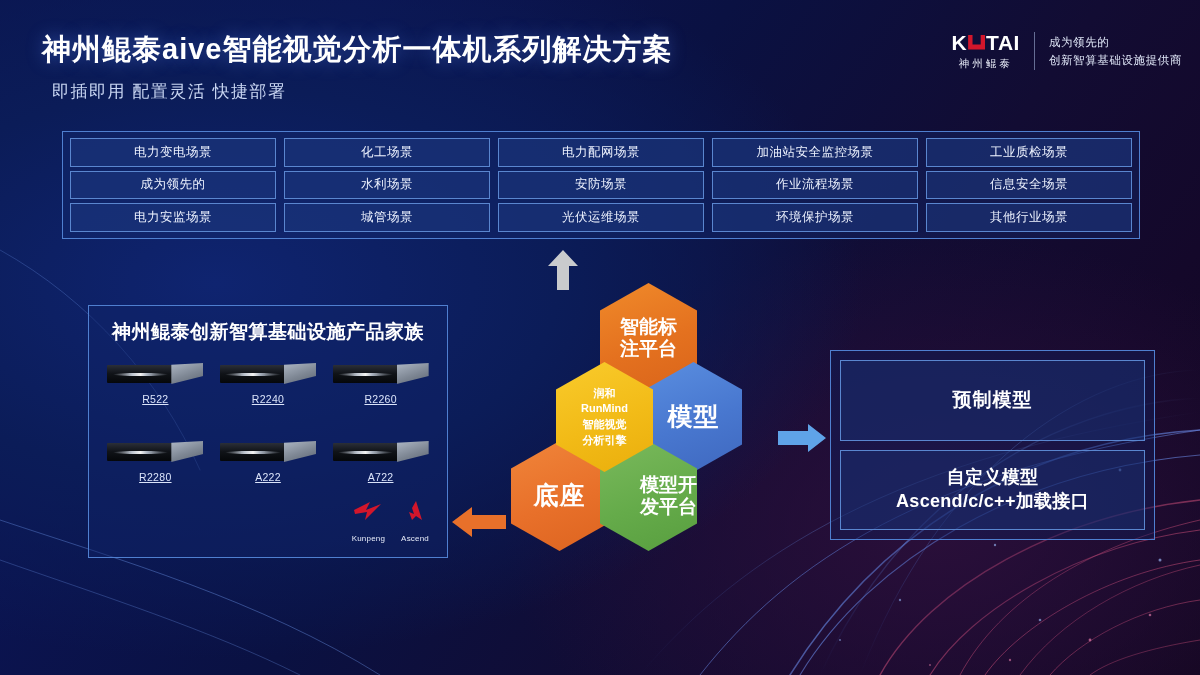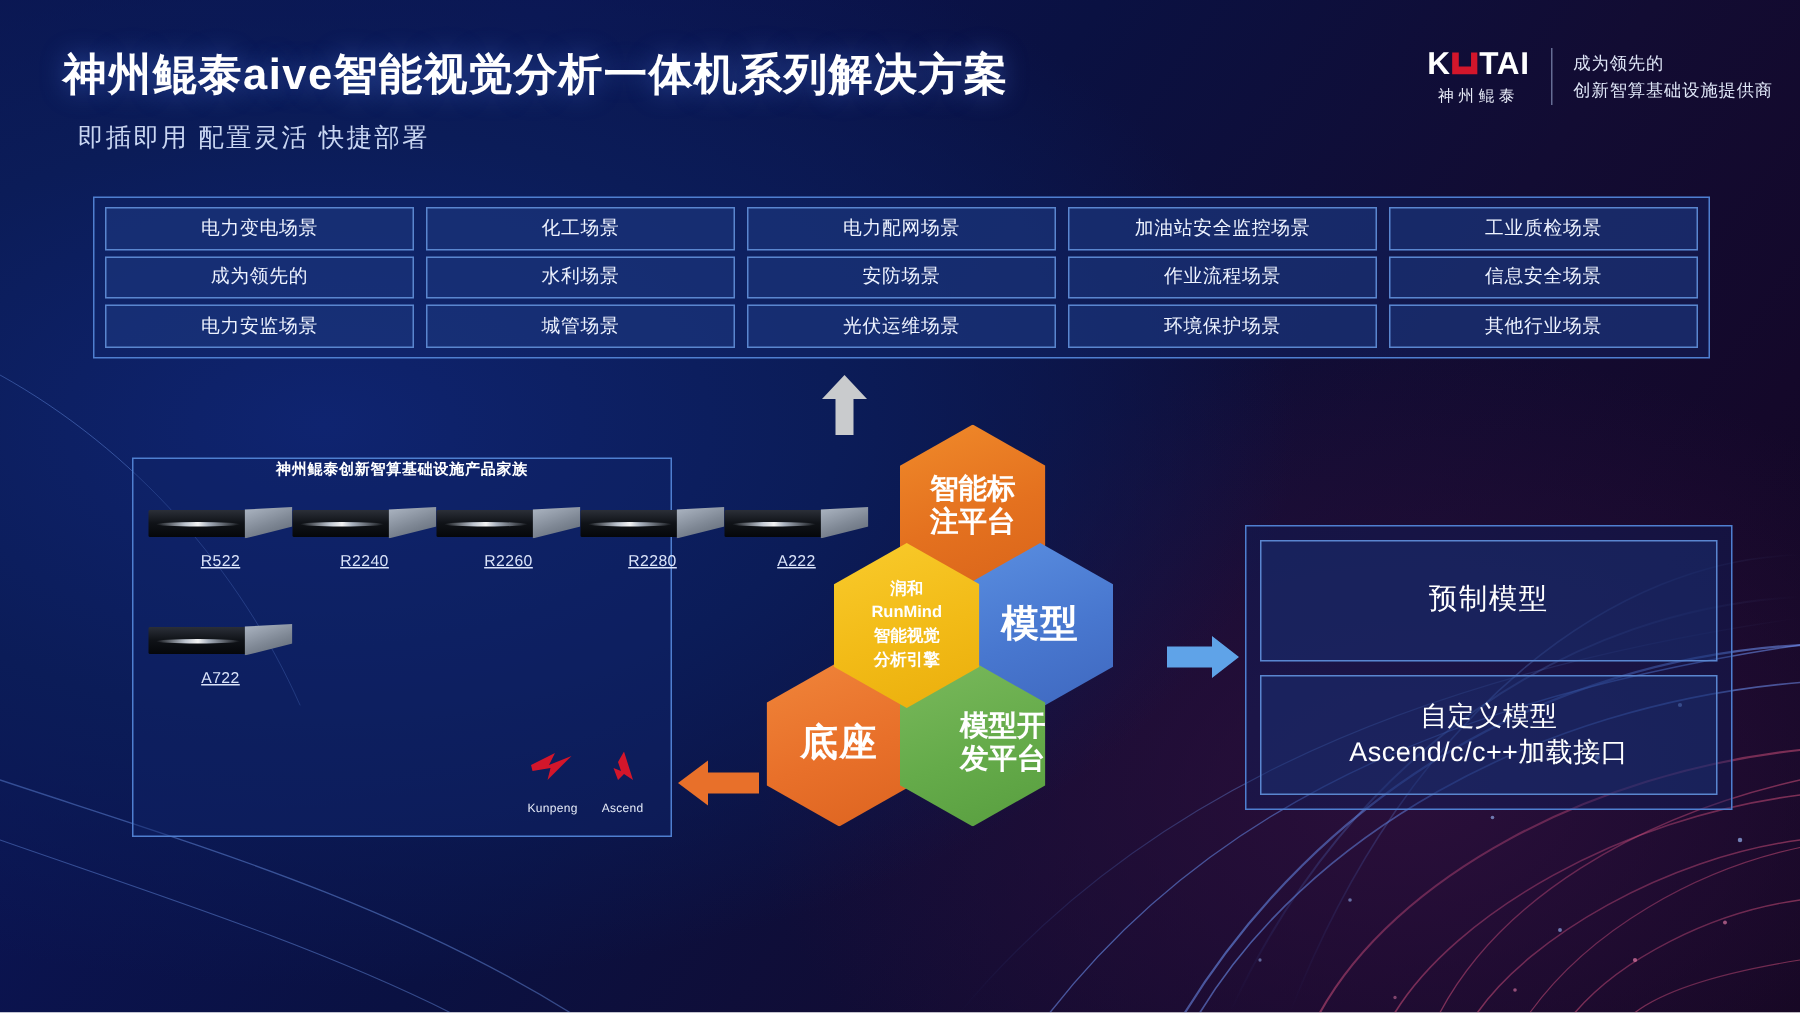--- a/index.html
+++ b/index.html
@@ -75,25 +75,25 @@
   .up-arrow svg { display: block; }
 
   
   .family {
     position: absolute; left: 88px; top: 305px;
     width: 360px; height: 253px;
     border: 1px solid #4f7fd0;
     background: rgba(16,36,104,.45);
   }
   .family-title {
-    text-align: center; color: #ffffff; font-size: 10px; font-weight: bold;
-    letter-spacing: .5px; 
+    text-align: center; color: #ffffff; font-size: 19px; font-weight: bold;
+    letter-spacing: .5px; margin-top: 13px;
   }
   .family-grid {
-    display: grid; grid-template-columns: repeat(5, 1fr); grid-template-rows: repeat(2, 1fr);
+    display: grid; grid-template-columns: repeat(3, 1fr); grid-template-rows: repeat(2, 1fr);
     margin-top: 8px; padding: 0 10px; height: 156px;
   }
   .prod { display: flex; flex-direction: column; align-items: center; justify-content: flex-start; padding-top: 8px; }
   .server { position: relative; width: 96px; height: 26px; }
   .server .body {
     position: absolute; left: 0; top: 4px; width: 66px; height: 18px;
     background: linear-gradient(180deg, #2b2f38 0%, #101318 48%, #05070a 100%);
     border-radius: 1px;
   }
   .server .body::after {
@@ -145,21 +145,21 @@
     width: 325px; height: 190px;
     border: 1px solid #4f7fd0;
     background: rgba(14,32,96,.40);
     padding: 9px;
     display: flex; flex-direction: column; gap: 9px;
   }
   .model-box {
     flex: 1; border: 1px solid #5a86cf;
     background: rgba(26,50,120,.45);
     display: flex; align-items: center; justify-content: center;
-    text-align: center; color: #ffffff; font-weight: normal;
+    text-align: center; color: #ffffff; font-weight: bold;
     line-height: 1.3;
   }
   .model-box.one { font-size: 19px; letter-spacing: 1px; }
   .model-box.two { font-size: 18px; letter-spacing: .3px; }
 </style>
 </head>
 <body>
 
 <div id="slide">
 

